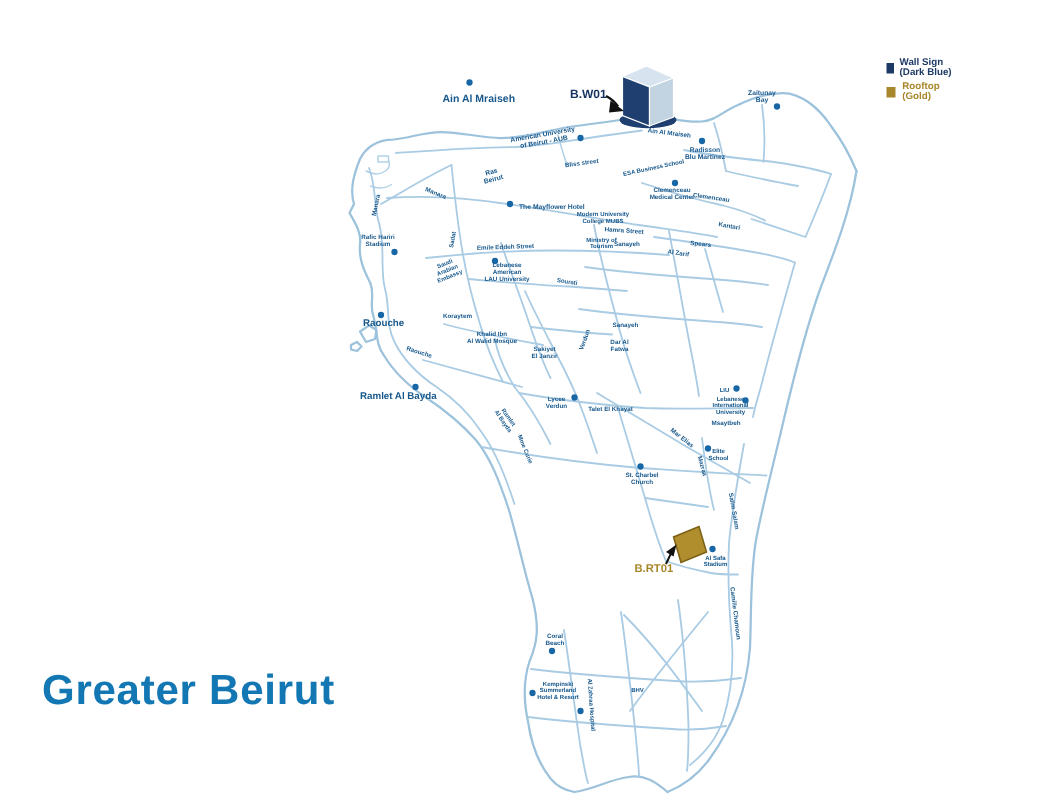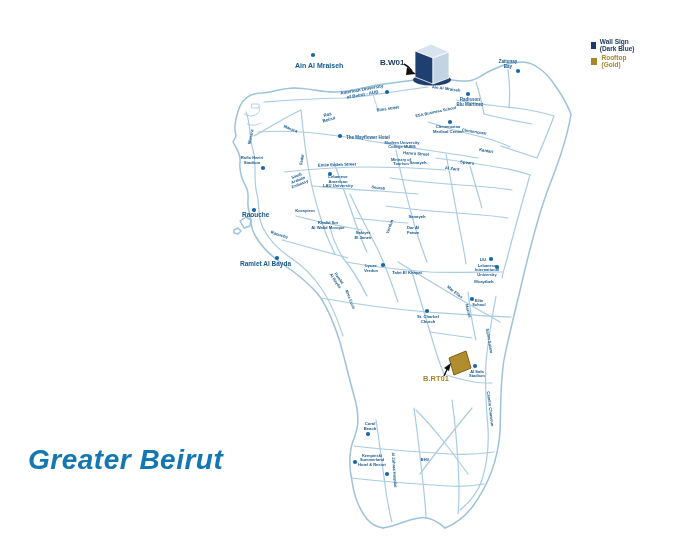--- a/index.html
+++ b/index.html
@@ -4,21 +4,21 @@
 <style>
   html,body{margin:0;padding:0;background:#fff;}
   .stage{position:relative;width:644px;height:540px;background:#ffffff;overflow:hidden;
          font-family:"Liberation Sans",sans-serif;}
   svg{position:absolute;left:0;top:0;}
   svg text{font-family:"Liberation Sans",sans-serif;font-weight:bold;}
   .coast{fill:none;stroke:#9cc2dc;stroke-width:1.5;stroke-linecap:round;stroke-linejoin:round;}
   .road{fill:none;stroke:#a9cbe3;stroke-width:1.2;stroke-linecap:round;stroke-linejoin:round;}
   .minor{fill:none;stroke:#b3d2e8;stroke-width:1;stroke-linecap:round;stroke-linejoin:round;}
   .title{position:absolute;left:28px;top:444px;font-size:28px;font-weight:bold;color:#1377b4;
-         letter-spacing:0.5px;font-style:italic;}
+         letter-spacing:0.5px;}
   .legend{position:absolute;left:591px;top:39px;display:flex;flex-direction:column;gap:3px;}
   .legend-row{display:flex;align-items:center;gap:4px;}
   .sw{display:inline-block;width:7px;height:7px;}
   .legend-label{font-size:6.5px;font-weight:bold;line-height:1;}
   .legend-row:nth-child(1) .legend-label{color:#1d3a66;}
   .legend-row:nth-child(2) .legend-label{color:#a8862a;}
 </style>
 </head>
 <body>
 

